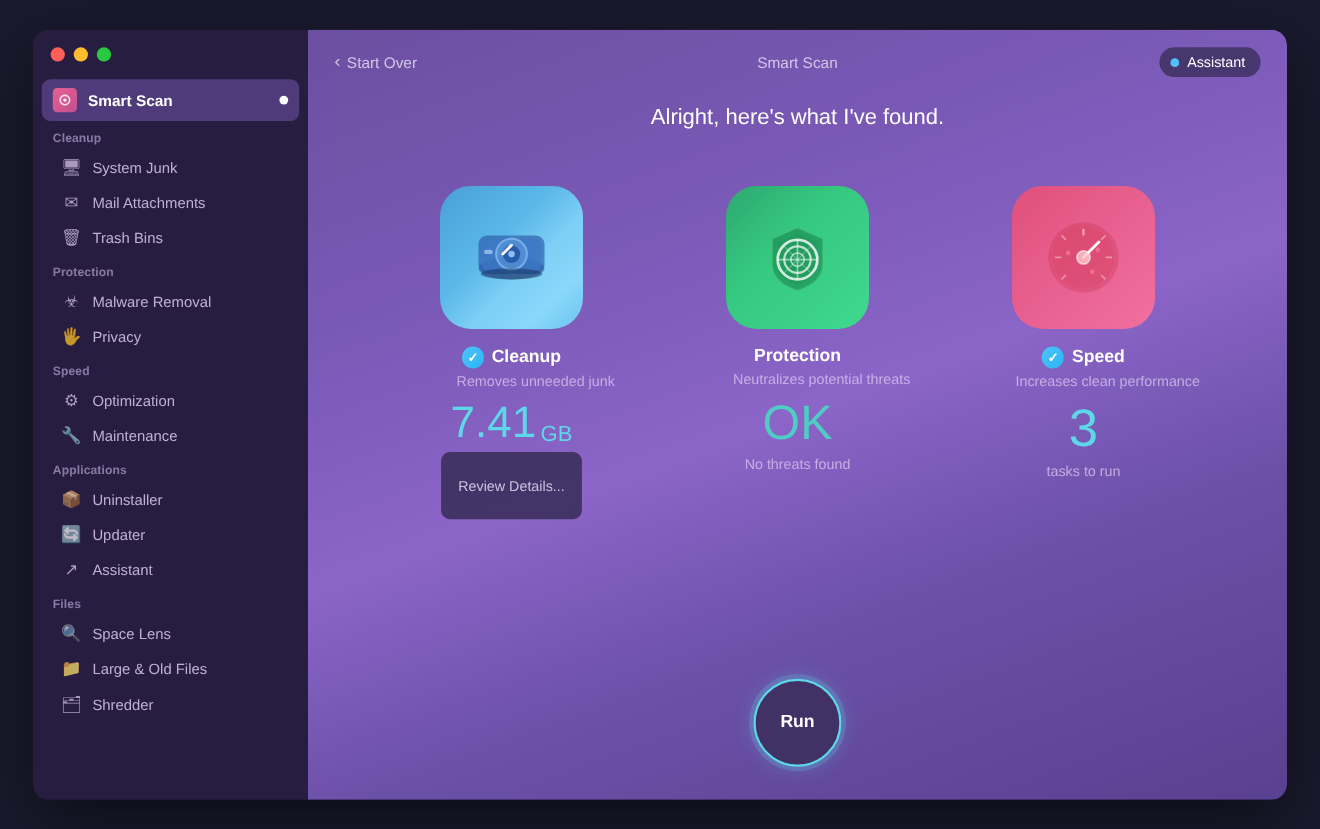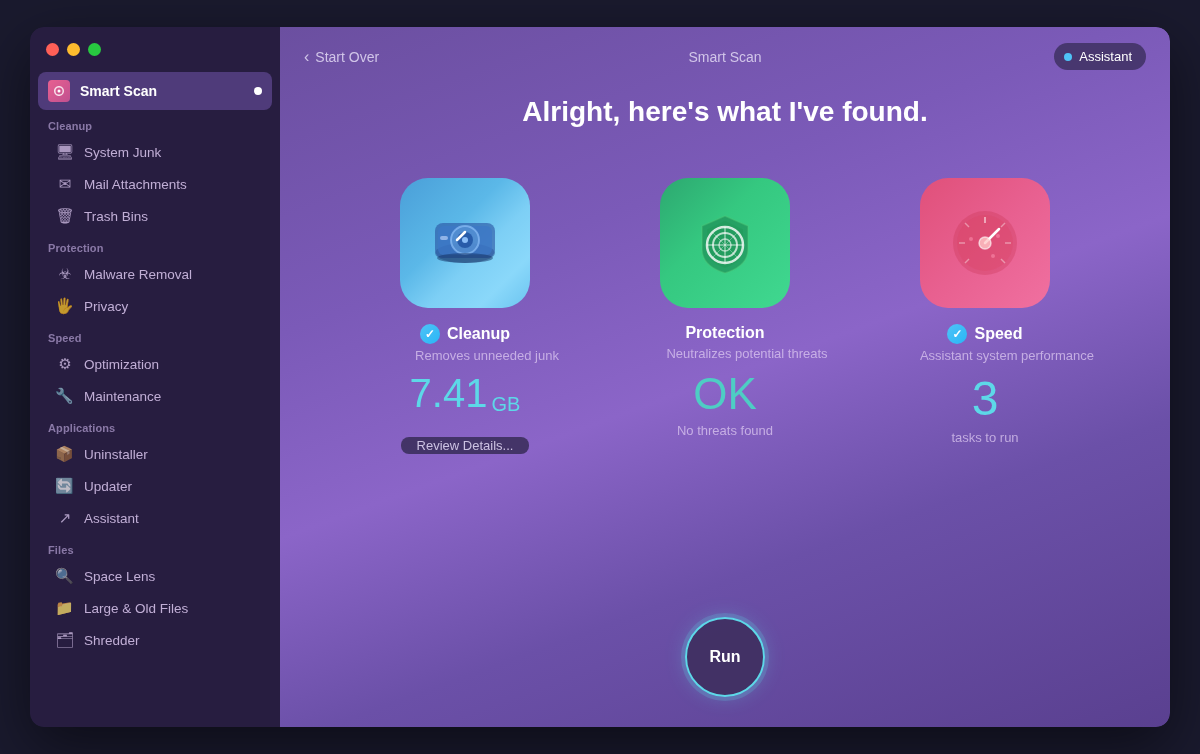--- a/index.html
+++ b/index.html
@@ -171,22 +171,22 @@
       background: #4fc3f7;
     }
 
     .hero-section {
       text-align: center;
       padding: 10px 0 20px 0;
     }
 
     .hero-title {
       color: white;
-      font-size: 28px;
-      font-weight: 700;
+      font-size: 20px;
+      font-weight: 400;
       margin-bottom: 10px;
     }
 
     .hero-subtitle {
       color: rgba(220, 200, 240, 0.8);
       font-size: 14px;
     }
 
     .cards-row {
       display: flex;
@@ -285,23 +285,23 @@
       font-size: 13px;
       margin-top: 4px;
     }
 
     .review-btn {
       background: rgba(50, 40, 80, 0.8);
       border: none;
       border-radius: 8px;
       color: rgba(220, 210, 240, 0.9);
       font-size: 13px;
-      padding: 1px 16px;
-      cursor: pointer;
-      margin-top: 21px;
+      padding: 23px 16px;
+      cursor: pointer;
+      margin-top: 4px;
     }
 
     .check-icon {
       width: 20px;
       height: 20px;
       border-radius: 50%;
       background: linear-gradient(135deg, #4fc3f7, #29b6f6);
       display: flex;
       align-items: center;
       justify-content: center;
@@ -516,21 +516,21 @@
 
             <circle cx="28" cy="38" r="2" fill="rgba(255,150,180,0.5)"></circle>
             <circle cx="55" cy="35" r="2" fill="rgba(255,150,180,0.5)"></circle>
             <circle cx="50" cy="55" r="2" fill="rgba(255,150,180,0.5)"></circle>
           </svg>
         </div>
         <div class="card-label-row">
           <div class="check-icon">✓</div>
           <span class="card-label">Speed</span>
         </div>
-        <div class="card-desc">Assistant system performance</div>
+        <div class="card-desc">Increases clean performance</div>
         <div class="card-value-num">3</div>
         <div class="card-sub">tasks to run</div>
       </div>
     </div>
 
     <div class="run-btn-wrap">
       <button class="run-btn">Run</button>
     </div>
   </div>
 </div>

